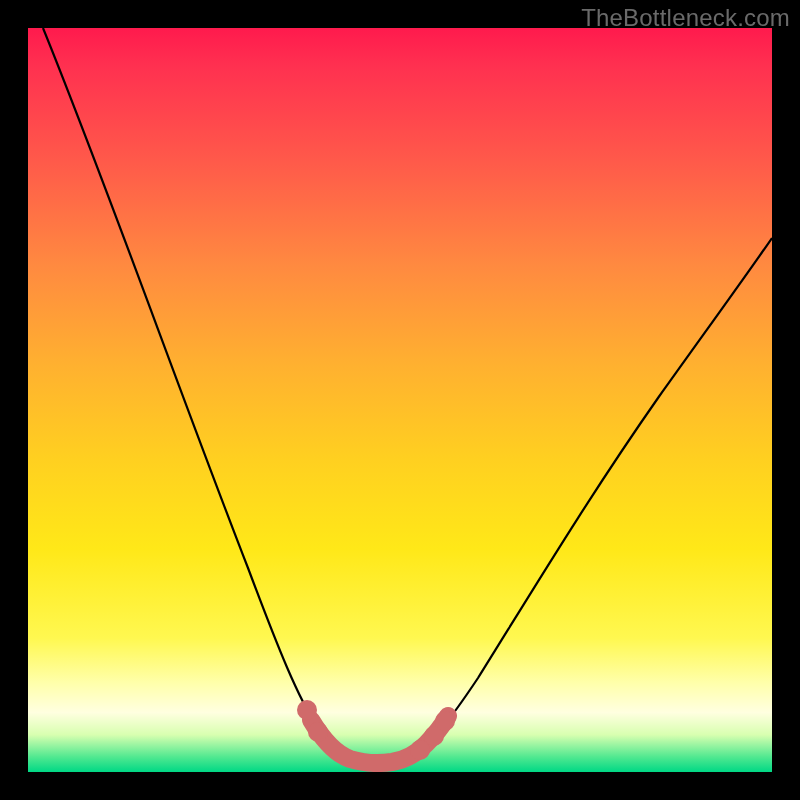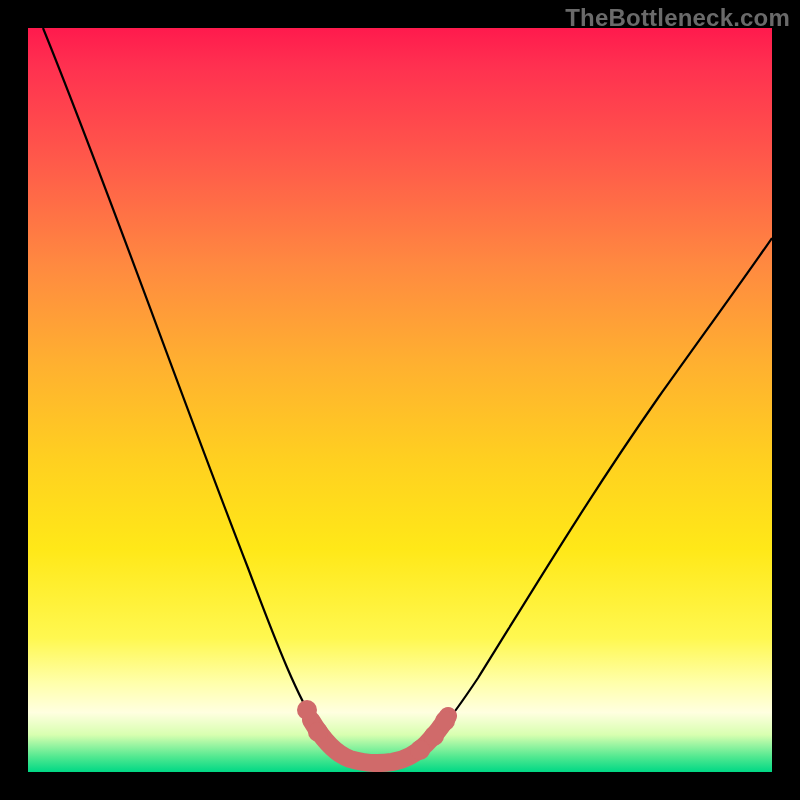--- a/index.html
+++ b/index.html
@@ -33,21 +33,21 @@
       #50e890 98%,
       #00d885 100%
     );
   }
   .watermark {
     position: absolute;
     top: 4px;
     right: 10px;
     color: #6a6a6a;
     font-size: 24px;
-    font-weight: 700;
+    font-weight: 400;
     z-index: 5;
     letter-spacing: 0.2px;
   }
   svg.curve {
     position: absolute;
     left: 28px;
     top: 28px;
     width: 744px;
     height: 744px;
     z-index: 3;

